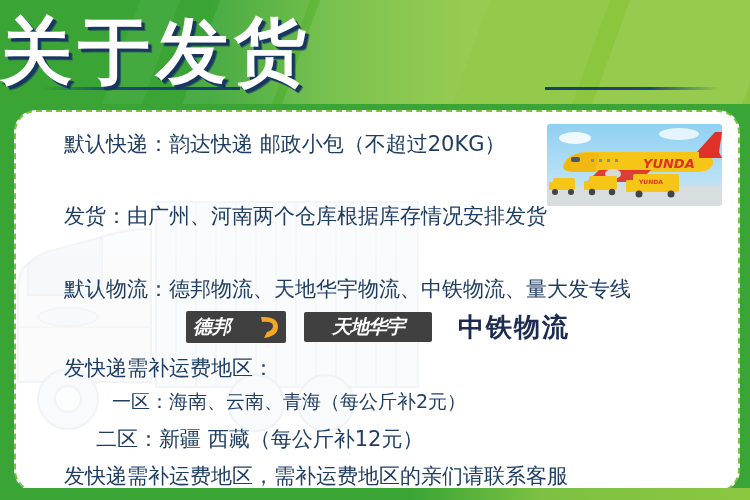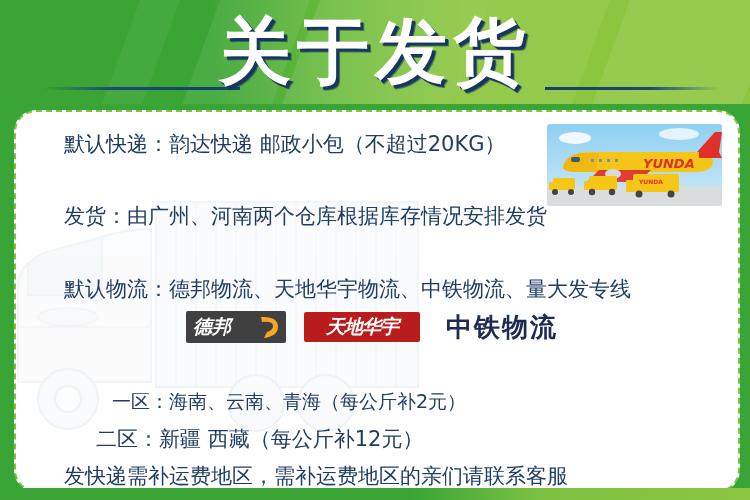--- a/index.html
+++ b/index.html
@@ -17,21 +17,21 @@
   .d1{left:200px;width:90px;background:rgba(255,255,255,.08);}
   .d2{left:300px;width:170px;background:rgba(255,255,255,.10);}
   .d3{left:470px;width:120px;background:rgba(255,255,255,.07);}
   .d4{left:610px;width:150px;background:rgba(255,255,255,.09);}
   .d5{left:120px;width:40px;background:rgba(255,255,255,.05);}
 
   .rule{position:absolute;top:87px;height:3px;}
   .rule-l{left:42px;width:198px;background:linear-gradient(90deg,rgba(23,63,105,0) 0%,#1b4a75 35%,#173f69 100%);}
   .rule-r{left:545px;width:175px;background:linear-gradient(90deg,#173f69 0%,#1b4a75 60%,rgba(23,63,105,0) 100%);}
 
-  .title{position:absolute;left:0;top:5px;width:750px;text-align:center;
+  .title{position:absolute;left:0;top:5px;width:750px;text-align:left;
          font-size:72px;font-weight:bold;letter-spacing:6px;color:#ffffff;
          font-family:"DejaVu Sans","Liberation Sans",sans-serif;
          line-height:92px;
          text-shadow:3px 3px 0 #17375e, 4px 4px 0 rgba(23,55,94,.55);}
 
   
   .card{position:absolute;left:14px;top:110px;width:722px;height:378px;
         background:#ffffff;border-radius:22px;
         border:2px dashed #7dc242;overflow:hidden;}
   .card-inner{position:absolute;inset:0;overflow:hidden;border-radius:20px;}
@@ -57,21 +57,21 @@
 
   
   .logos{position:absolute;left:170px;top:198px;height:34px;display:flex;align-items:center;gap:18px;}
 
   .logo-deppon{position:relative;width:100px;height:32px;background:#404040;border-radius:2px;
                display:flex;align-items:center;justify-content:flex-start;overflow:hidden;}
   .logo-deppon .dp-txt{color:#ffffff;font-size:19px;font-weight:bold;font-style:italic;
         letter-spacing:0px;padding-left:7px;font-family:"DejaVu Sans","Liberation Sans",sans-serif;}
   .logo-deppon .dp-arrow{position:absolute;right:4px;top:3px;width:24px;height:26px;}
 
-  .logo-tdhy{width:116px;height:30px;background:#b91c1c;border-radius:2px;
+  .logo-tdhy{width:128px;height:30px;background:#404040;border-radius:2px;
              display:flex;align-items:center;justify-content:center;}
   .logo-tdhy span{color:#ffffff;font-size:19px;font-weight:bold;font-style:italic;letter-spacing:-1px;
         font-family:"DejaVu Sans","Liberation Sans",sans-serif;}
 
   .logo-crct{color:#1d2b52;font-size:26px;font-weight:bold;letter-spacing:2px;
         font-family:"DejaVu Sans","Liberation Sans",sans-serif;margin-left:8px;}
 
   
   .foot-diag{position:absolute;bottom:0;left:0;width:750px;height:12px;
              background:linear-gradient(90deg,#3aa535 0%,#3aa535 55%,#7cc143 72%,#8cc63f 100%);}
@@ -199,20 +199,21 @@
           </span>
         </div>
 
         <div class="logo-tdhy">
           <span>天地华宇</span>
         </div>
 
         <div class="logo-crct">中铁物流</div>
       </div>
 
+      <div class="line l4">发快递需补运费地区：</div>
       <div class="line l5">一区：海南、云南、青海（每公斤补2元）</div>
       <div class="line l6">二区：新疆 西藏（每公斤补12元）</div>
       <div class="line l7">发快递需补运费地区，需补运费地区的亲们请联系客服</div>
 
     </div>
   </div>
 
   <div class="foot-diag"></div>
 </div>
 

